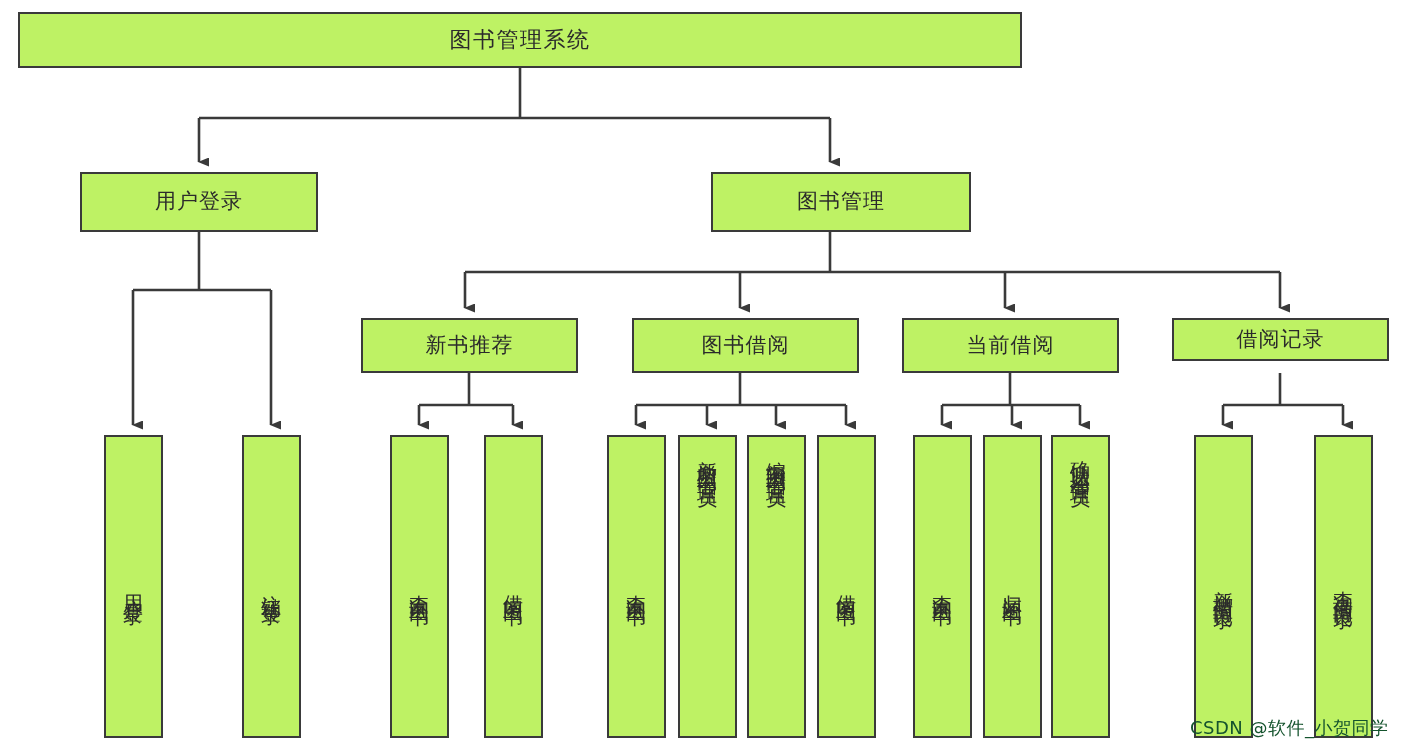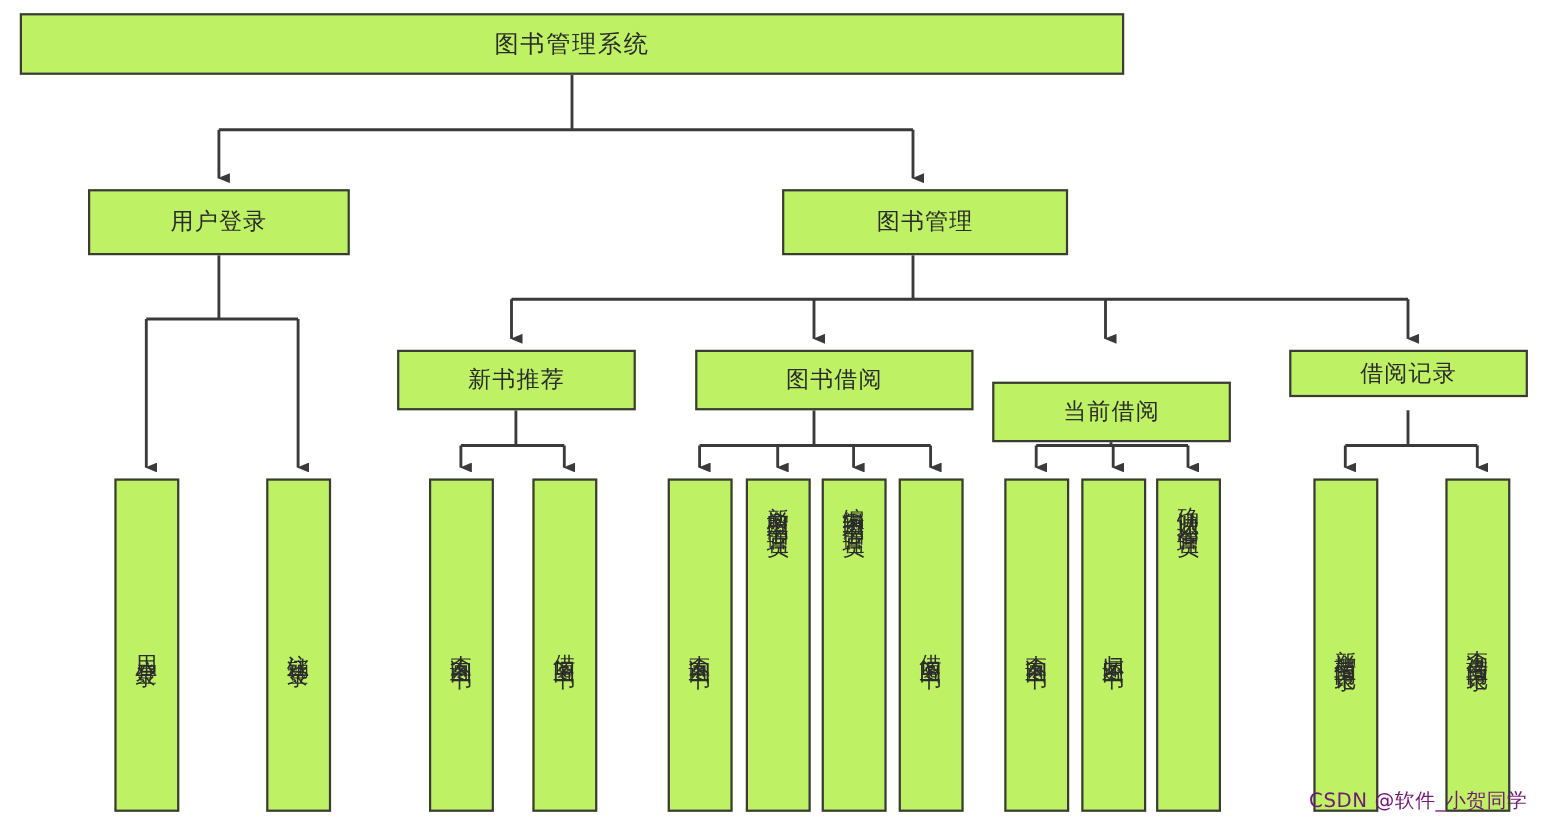--- a/index.html
+++ b/index.html
@@ -54,21 +54,21 @@
     line-height:1;
     white-space:nowrap;
     color:#2b2b2b;
   }
   .node.vert.toptext{
     align-items:flex-start;
   }
   .watermark{
     position:absolute;
     font-size:18px;
-    color:#701a75;
+    color:#14532d;
     letter-spacing:0.5px;
     white-space:nowrap;
     z-index:3;
     font-family:"DejaVu Sans","Liberation Sans",sans-serif;
   }
 </style>
 </head>
 <body>
 
 <div id="diagram-root">
@@ -132,24 +132,24 @@
   <div class="node horiz" style="left:80px;top:172px;width:238px;height:60px;">
     <span>用户登录</span>
   </div>
   <div class="node horiz" style="left:711px;top:172px;width:260px;height:60px;">
     <span>图书管理</span>
   </div>
 
   <div class="node horiz" style="left:361px;top:318px;width:217px;height:55px;">
     <span>新书推荐</span>
   </div>
-  <div class="node horiz" style="left:632px;top:318px;width:253px;height:55px;">
+  <div class="node horiz" style="left:632px;top:318px;width:227px;height:55px;">
     <span>图书借阅</span>
   </div>
-  <div class="node horiz" style="left:902px;top:318px;width:217px;height:55px;margin-top:29px;">
+  <div class="node horiz" style="left:902px;top:318px;width:217px;height:55px;">
     <span>当前借阅</span>
   </div>
   <div class="node horiz" style="left:1172px;top:318px;width:217px;height:43px;">
     <span>借阅记录</span>
   </div>
 
   <div class="node vert" style="left:104px;top:435px;width:59px;height:303px;">
     <span class="vtext">用户登录</span>
   </div>
   <div class="node vert" style="left:242px;top:435px;width:59px;height:303px;">

